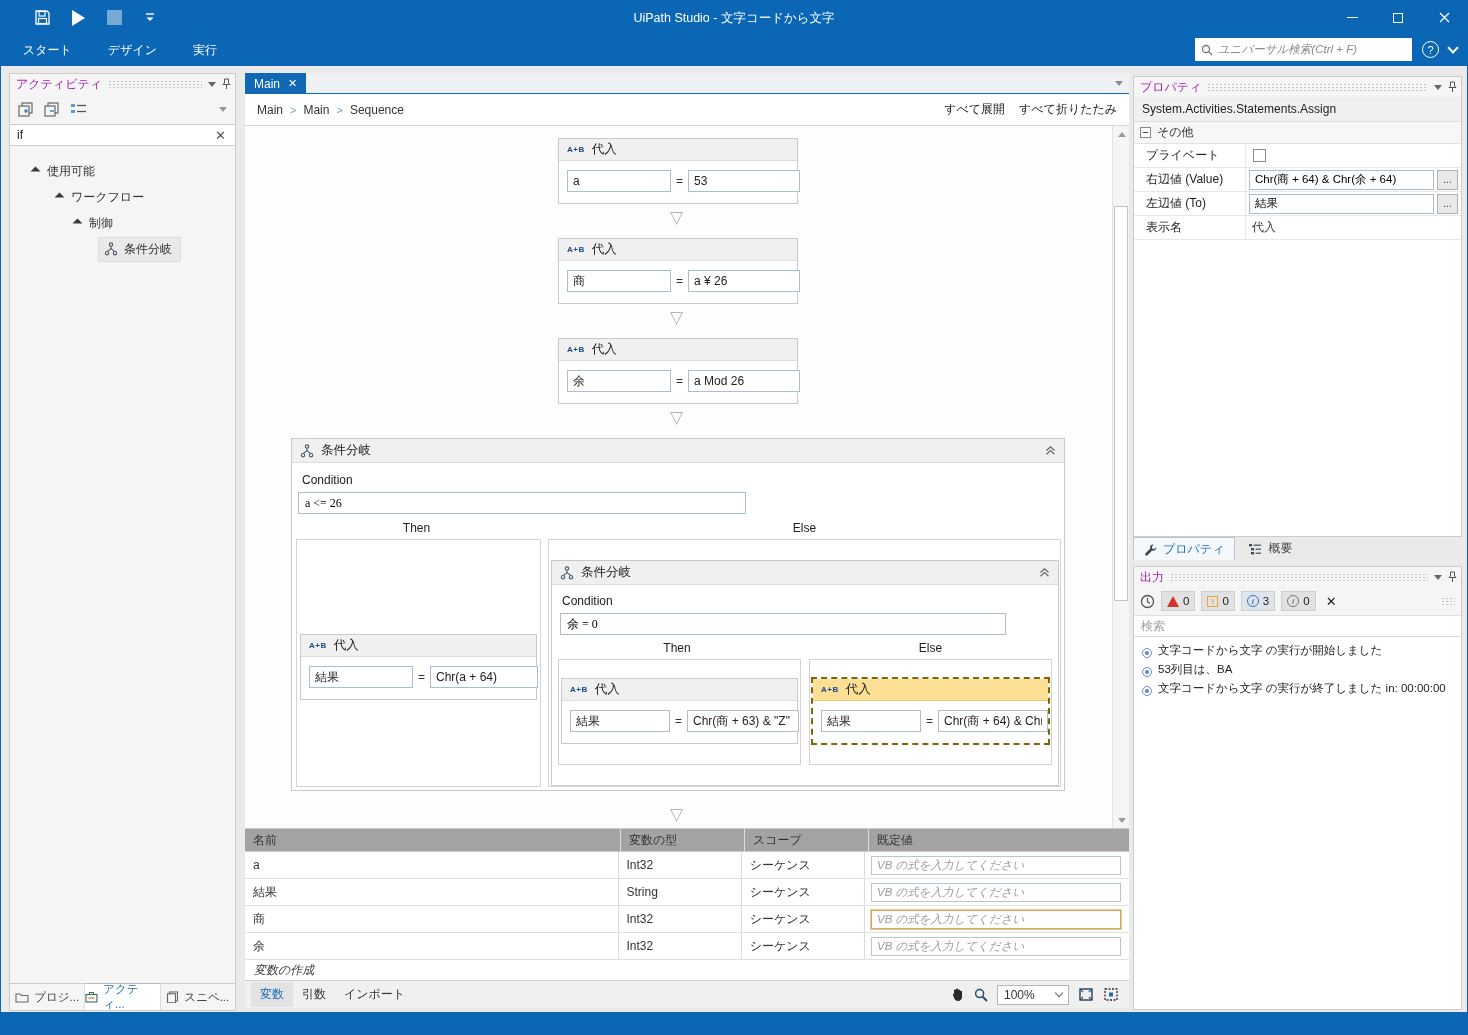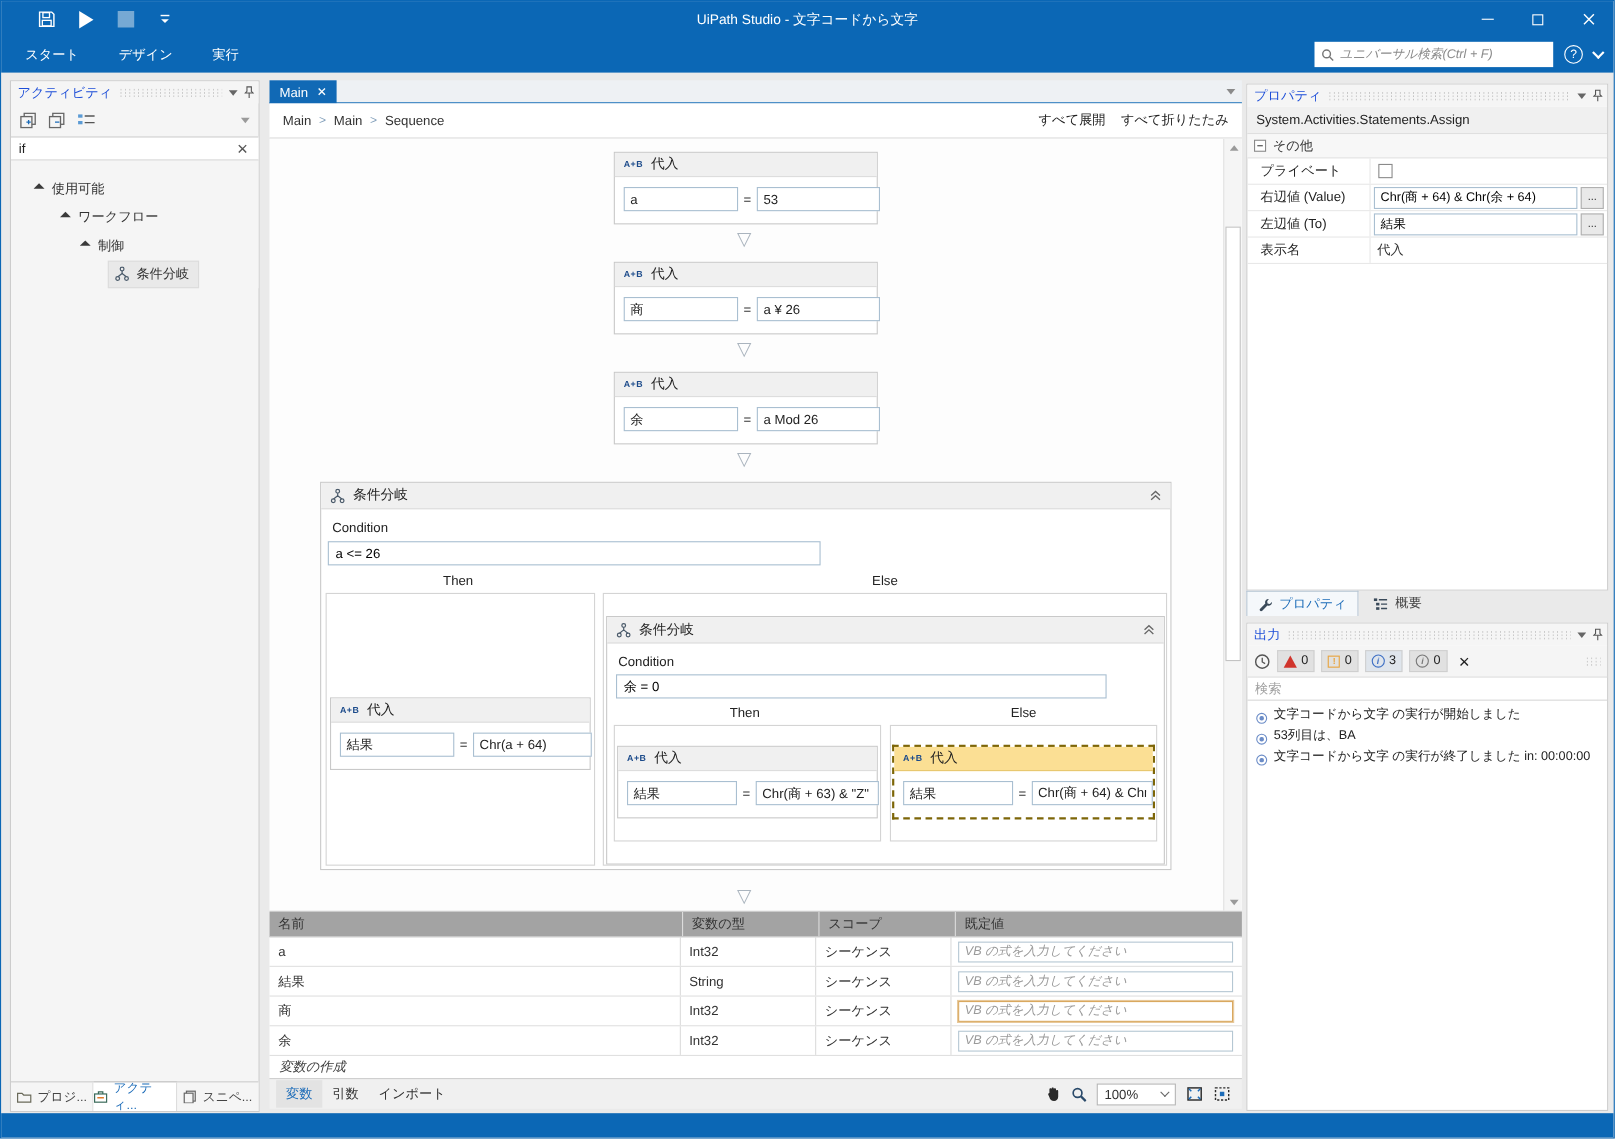--- a/index.html
+++ b/index.html
@@ -26,21 +26,21 @@
   .menutab { color:#fff; padding:8px 14px; margin-left:8px; cursor:pointer; font-size:12px; }
   .ribbon-right { position:absolute; right:10px; top:37px; display:flex; align-items:center; gap:10px; }
   .univ-search { width:217px; height:23px; background:#fff; display:flex; align-items:center; padding:0 6px; gap:5px; }
   .univ-search .ph { color:#8a8a8a; font-style:italic; font-size:11.5px; white-space:nowrap; }
   .help-circ { width:17px; height:17px; border:1.4px solid #fff; border-radius:50%; color:#fff; font-size:11px; display:flex; align-items:center; justify-content:center; cursor:pointer; }
   .chev-down-w { width:8px; height:8px; border-right:2px solid #fff; border-bottom:2px solid #fff; transform:rotate(45deg); margin-top:-4px; cursor:pointer; }
   
   .statusbar { position:absolute; left:0; bottom:0; width:100%; height:22px; background:#0b67b5; }
   
   .panel-header { height:20px; display:flex; align-items:center; padding:0 4px 0 6px; gap:6px; background:#f5f5f5; }
-  .panel-title { color:#1d4ed8; font-size:12px; white-space:nowrap; }
+  .panel-title { color:#a21caf; font-size:12px; white-space:nowrap; }
   .dotted-fill { flex:1; height:9px; background-image:radial-gradient(#c3c3c3 0.9px, transparent 0.9px); background-size:4px 3px; }
   .tri-down { width:0; height:0; border-left:4px solid transparent; border-right:4px solid transparent; border-top:5px solid #666; cursor:pointer; }
   .pin { cursor:pointer; }
   
   .leftpanel { position:absolute; left:8px; top:72px; width:227px; height:938px; background:#f5f5f5; border:1px solid #cccccc; }
   .lp-toolbar { height:30px; display:flex; align-items:center; gap:10px; padding:0 8px; }
   .lp-toolbar .ticon { cursor:pointer; }
   .lp-mini-chev { margin-left:auto; }
   .lp-search { height:22px; margin:0 0 0 0; background:#fff; border-top:1px solid #ccc; border-bottom:1px solid #ccc; display:flex; align-items:center; padding:0 7px; }
   .lp-search input { flex:1; border:none; outline:none; font-size:12px; font-family:inherit; background:transparent; color:#222; }
@@ -79,21 +79,21 @@
   .card-body { display:flex; align-items:center; gap:5px; padding:9px 8px 11px 8px; }
   .tb { height:22px; border:1px solid #a9bfd1; background:#fff; font-family:inherit; font-size:12px; color:#222; padding:0 5px; outline:none; }
   .tb.left { width:104px; } .tb.right { width:112px; }
   .eq { color:#333; }
   .flow-arrow { position:absolute; color:#aab4be; font-size:17px; line-height:1; cursor:default; }
   
   .if-box { position:absolute; background:#fff; border:1px solid #c9c9c9; }
   .if-header { height:24px; background:#f0f0f0; border-bottom:1px solid #ddd; display:flex; align-items:center; gap:7px; padding:0 8px; cursor:pointer; }
   .if-collapse { margin-left:auto; cursor:pointer; }
   .cond-label { position:absolute; left:10px; color:#222; }
-  .cond-input { position:absolute; height:22px; border:1px solid #a9bfd1; background:#fff; font-family:Liberation Sans, sans-serif; font-size:12px; padding:0 6px; outline:none; }
+  .cond-input { position:absolute; height:22px; border:1px solid #a9bfd1; background:#fff; font-family:Liberation Serif, serif; font-size:12px; padding:0 6px; outline:none; }
   .branch-label { position:absolute; text-align:center; color:#222; }
   .branch-box { position:absolute; background:#fff; border:1px solid #d4d4d4; }
   .assign-sel { border:2px dashed #7d6608; }
   .assign-sel .card-header { background:#fbdf94; border-bottom:1px solid #e8c870; }
   
   .vars { position:absolute; left:0; top:755px; width:884px; height:152px; background:#fff; border-top:1px solid #c9c9c9; }
   .vars-row { display:flex; border-bottom:1px solid #e0e0e0; }
   .vars-head { height:23px; background:#a3a3a3; border-bottom:1px solid #ccc; }
   .vc { border-right:1px solid #dcdcdc; display:flex; align-items:center; padding:0 8px; }
   .vc.c1 { width:376px; } .vc.c2 { width:124px; } .vc.c3 { width:124px; } .vc.c4 { flex:1; border-right:none; }

